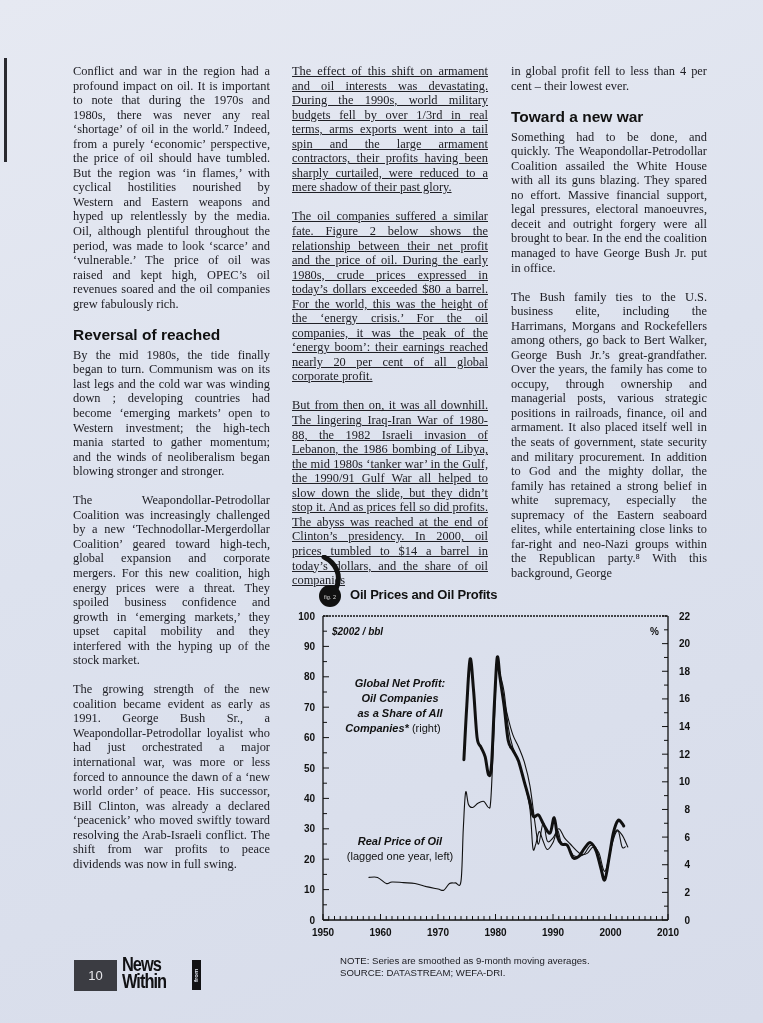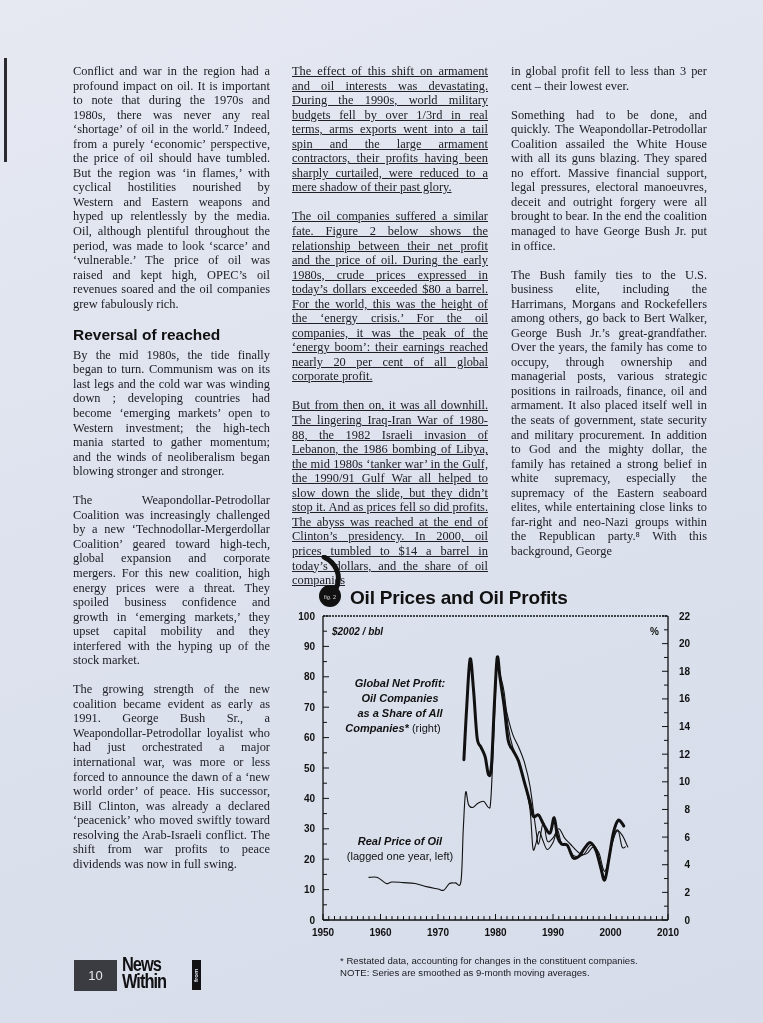--- a/index.html
+++ b/index.html
@@ -40,21 +40,21 @@
   .brand-from {
     position: absolute; left: 118px; top: 0; width: 9px; height: 30px; background: #121214;
     color: #dfe3ee; font-family: "Liberation Sans", sans-serif; font-size: 6px; font-weight: bold;
     writing-mode: vertical-rl; transform: rotate(180deg); text-align: center; line-height: 9px;
   }
 
   .fig-wrap { position: absolute; left: 290px; top: 555px; width: 430px; height: 450px; }
   .fig-hook { position: absolute; left: 20px; top: 0; }
   .fig-title {
     position: absolute; left: 60px; top: 32px; font-family: "Liberation Sans", sans-serif;
-    font-weight: bold; font-size: 19px; color: #111; letter-spacing: -0.2px;
+    font-weight: bold; font-size: 13px; color: #111; letter-spacing: -0.2px;
   }
   .chart-svg { position: absolute; left: 0; top: 0; }
   .chart-svg text { font-family: "Liberation Sans", "DejaVu Sans", sans-serif; }
   .notes {
     position: absolute; left: 340px; top: 955px; font-family: "Liberation Sans", sans-serif;
     font-size: 9.6px; line-height: 11.6px; color: #1b1b20;
   }
 </style>
 </head>
 <body>
@@ -69,21 +69,22 @@
   <p>The growing strength of the new coalition became evident as early as 1991. George Bush Sr., a Weapondollar-Petrodollar loyalist who had just orchestrated a major international war, was more or less forced to announce the dawn of a ‘new world order’ of peace. His successor, Bill Clinton, was already a declared ‘peacenick’ who moved swiftly toward resolving the Arab-Israeli conflict. The shift from war profits to peace dividends was now in full swing.</p>
 </div>
 
 <div class="col col2">
   <p>The effect of this shift on armament and oil interests was devastating. During the 1990s, world military budgets fell by over 1/3rd in real terms, arms exports went into a tail spin and the large armament contractors, their profits having been sharply curtailed, were reduced to a mere shadow of their past glory.</p>
   <p>The oil companies suffered a similar fate. Figure 2 below shows the relationship between their net profit and the price of oil. During the early 1980s, crude prices expressed in today’s dollars exceeded $80 a barrel. For the world, this was the height of the ‘energy crisis.’ For the oil companies, it was the peak of the ‘energy boom’: their earnings reached nearly 20 per cent of all global corporate profit.</p>
   <p>But from then on, it was all downhill. The lingering Iraq-Iran War of 1980-88, the 1982 Israeli invasion of Lebanon, the 1986 bombing of Libya, the mid 1980s ‘tanker war’ in the Gulf, the 1990/91 Gulf War all helped to slow down the slide, but they didn’t stop it. And as prices fell so did profits. The abyss was reached at the end of Clinton’s presidency. In 2000, oil prices tumbled to $14 a barrel in today’s dollars, and the share of oil companies</p>
 </div>
 
 <div class="col col3">
-  <p>in global profit fell to less than 3 per cent – their lowest ever.</p>
+  <p>in global profit fell to less than 4 per cent – their lowest ever.</p>
+  <h2>Toward a new war</h2>
   <p>Something had to be done, and quickly. The Weapondollar-Petrodollar Coalition assailed the White House with all its guns blazing. They spared no effort. Massive financial support, legal pressures, electoral manoeuvres, deceit and outright forgery were all brought to bear. In the end the coalition managed to have George Bush Jr. put in office.</p>
   <p>The Bush family ties to the U.S. business elite, including the Harrimans, Morgans and Rockefellers among others, go back to Bert Walker, George Bush Jr.’s great-grandfather. Over the years, the family has come to occupy, through ownership and managerial posts, various strategic positions in railroads, finance, oil and armament. It also placed itself well in the seats of government, state security and military procurement. In addition to God and the mighty dollar, the family has retained a strong belief in white supremacy, especially the supremacy of the Eastern seaboard elites, while entertaining close links to far-right and neo-Nazi groups within the Republican party.⁸ With this background, George</p>
 </div>
 
 <div class="fig-wrap">
   <svg class="fig-hook" width="40" height="52" viewBox="0 0 40 52">
     <path d="M14 2 C 26 8, 32 20, 26 34" stroke="#111" stroke-width="5" fill="none" stroke-linecap="round"></path>
     <circle cx="20" cy="41" r="11" fill="#111"></circle>
     <text x="20" y="43.5" font-size="5.5" fill="#ddd" text-anchor="middle" font-family="Liberation Sans, sans-serif">fig. 2</text>
   </svg>
@@ -248,22 +249,22 @@
       <text x="103" y="177"><tspan>Companies*</tspan><tspan font-weight="normal" font-style="normal"> (right)</tspan></text>
     </g>
     <g font-size="11" fill="#111" text-anchor="middle">
       <text x="110" y="290" font-weight="bold" font-style="italic">Real Price of Oil</text>
       <text x="110" y="305">(lagged one year, left)</text>
     </g>
   </svg>
 </div>
 
 <div class="notes">
-  <div>* Restated data, accounting for changes in the constituent companies.</div>
   <div>NOTE: Series are smoothed as 9-month moving averages.</div>
+  <div>SOURCE: DATASTREAM; WEFA-DRI.</div>
 </div>
 
 <div class="footer-logo">
   <div class="page-num">10</div>
   <div class="brand">
     <div>News</div>
     <div>Within</div>
   </div>
   <div class="brand-from">from</div>
 </div>

